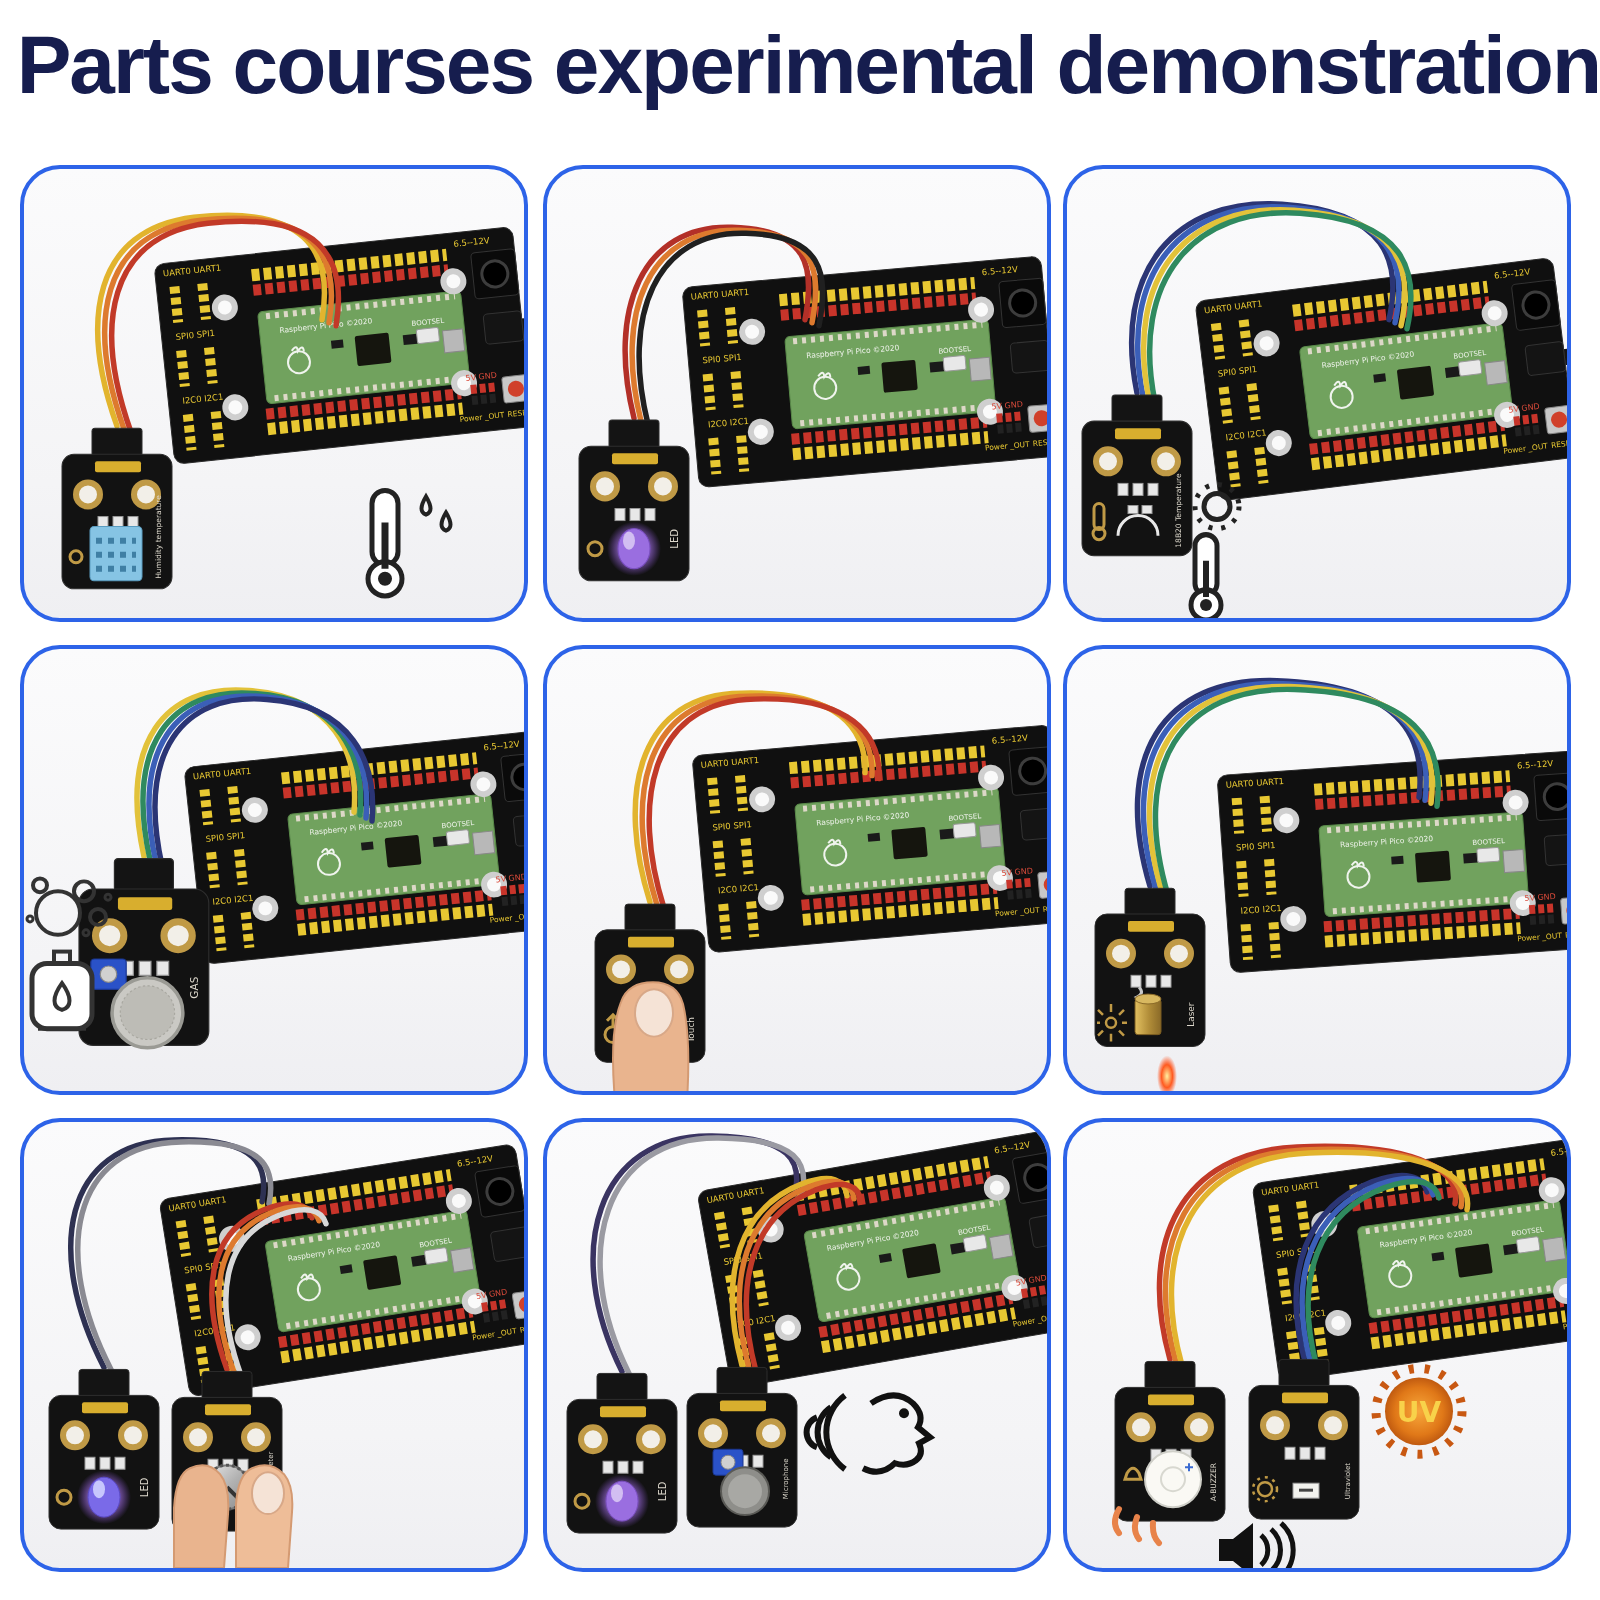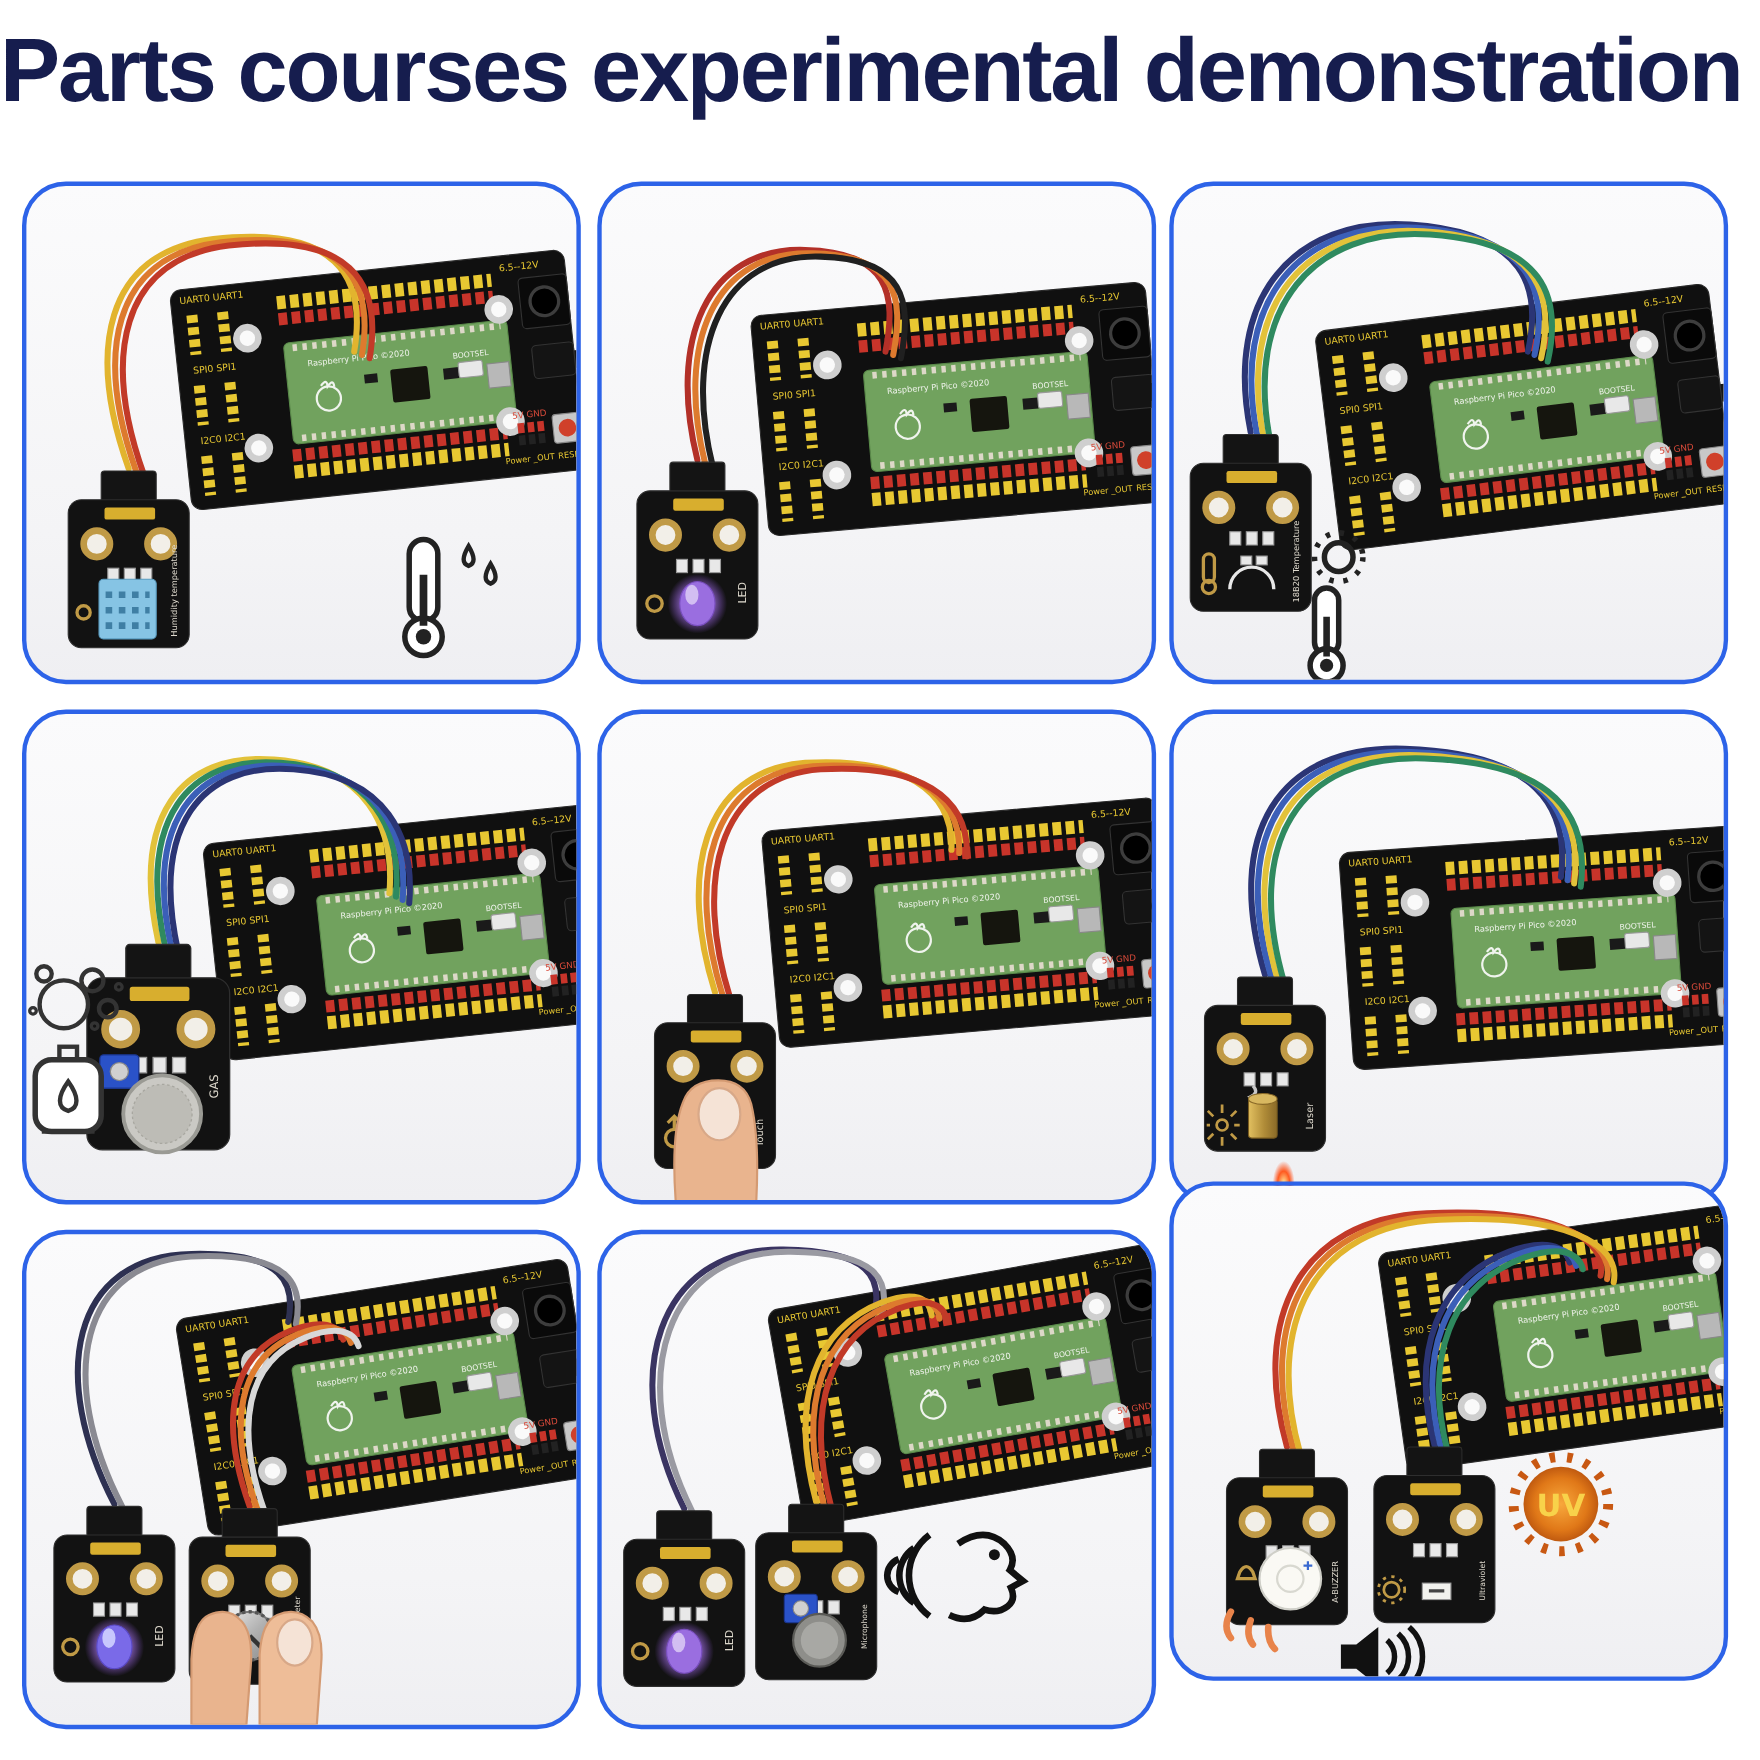--- a/index.html
+++ b/index.html
@@ -1,18 +1,18 @@
 <!DOCTYPE html>
 <html><head>
 <meta charset="utf-8">
 <style>
   html,body{margin:0;padding:0;background:#ffffff;}
   .page{position:relative;width:1600px;height:1600px;background:#ffffff;overflow:hidden;
         font-family:"Liberation Sans",sans-serif;}
-  .title{position:absolute;top:18px;left:0;width:1600px;text-align:left;
+  .title{position:absolute;top:18px;left:0;width:1600px;text-align:right;
          font-size:82px;font-weight:bold;letter-spacing:-2px;color:#161d4e;white-space:nowrap;}
   .cell{position:absolute;border:4px solid #2d63e8;border-radius:40px;overflow:hidden;
         background:linear-gradient(180deg,#fbfbfc 0%,#f4f4f6 70%,#efeff2 100%);}
   .cell svg{display:block;width:100%;height:100%;}
   symbol{overflow:visible;}
   text{font-family:"DejaVu Sans",sans-serif;}
   .wire{fill:none;stroke-width:5.5;stroke-linecap:round;}
 </style>
 </head>
 <body>
@@ -365,21 +365,21 @@
       <g transform="translate(262,268)" stroke="#111" fill="none">
         <path d="M36,6 a46,46 0 0 0 0,74" stroke-width="6"></path>
         <path d="M22,18 a30,30 0 0 0 0,50" stroke-width="6"></path>
         <path d="M8,28 a16,16 0 0 0 0,30" stroke-width="6"></path>
         <path d="M62,14 q24,-16 42,0 q12,12 5,24 l12,10 -11,6 q5,11 -3,17 q-9,7 -21,3 q-14,14 -32,5" stroke-width="6"></path>
         <circle cx="95" cy="24" r="5" fill="#111" stroke="none"></circle>
       </g>
     </svg>
   </div>
 
-  <div class="cell" style="left:1063px;top:1074px;width:500px;height:446px;">
+  <div class="cell" style="left:1063px;top:1118px;width:500px;height:446px;">
     <svg viewBox="0 0 500 447" preserveAspectRatio="none">
       <g transform="translate(185,62) rotate(-8)">
           <use href="#sym-board"></use>
         </g>
       <g>
         <path class="wire" d="M103,238 C70,120 115,30 230,25 C340,20 395,45 388,82" stroke="#c23a28"></path>
         <path class="wire" transform="translate(6,3)" d="M103,238 C70,120 115,30 230,25 C340,20 395,45 388,82" stroke="#dd7a2e"></path>
         <path class="wire" transform="translate(12,6)" d="M103,238 C70,120 115,30 230,25 C340,20 395,45 388,82" stroke="#e2b42e"></path>
         <path class="wire" d="M237,236 C215,150 240,85 305,60 C338,48 356,54 360,70" stroke="#2b3575"></path>
         <path class="wire" transform="translate(6,3)" d="M237,236 C215,150 240,85 305,60 C338,48 356,54 360,70" stroke="#3b5fb8"></path>

